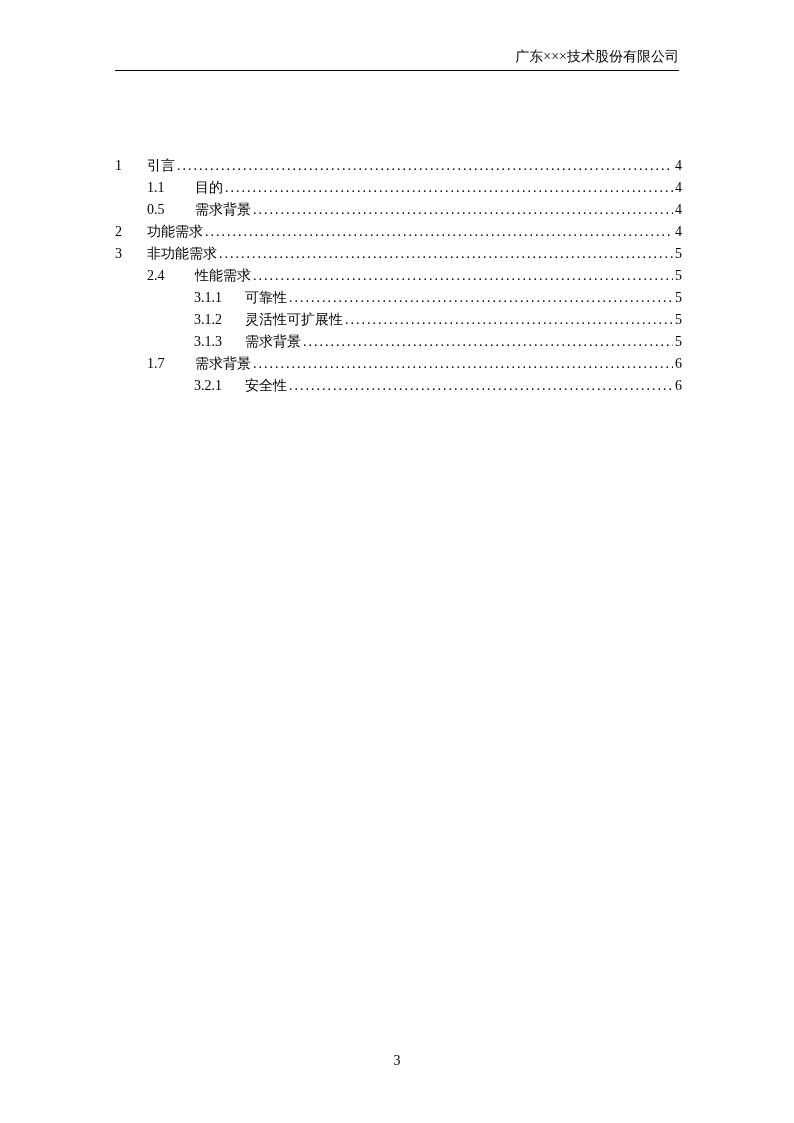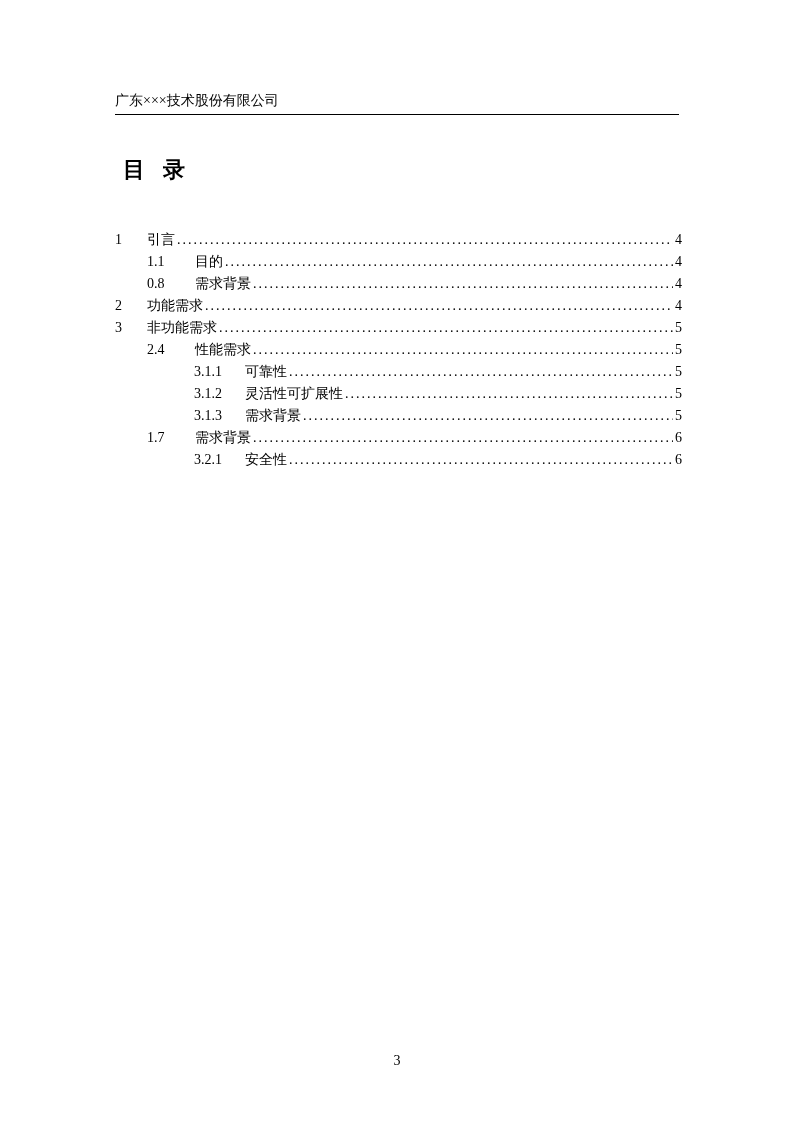--- a/index.html
+++ b/index.html
@@ -10,26 +10,25 @@
       font-family: "SimSun", "宋体", serif;
       font-size: 14px;
       color: #000;
       position: relative;
     }
     .page-header {
       position: absolute;
       top: 48px;
       left: 115px;
       right: 115px;
-      text-align: left;
+      text-align: right;
       border-bottom: 1px solid #000;
       padding-bottom: 4px;
       font-size: 14px;
       letter-spacing: 0px;
-      margin-top: 44px;
     }
     .content {
       position: absolute;
       top: 155px;
       left: 115px;
       right: 112px;
     }
     .doc-title {
       font-size: 22px;
       font-weight: bold;
@@ -86,38 +85,37 @@
     }
   </style>
 </head>
 <body>
 
 <div class="page-header">
   <span>广东×××技术股份有限公司</span>
 </div>
 
 <div class="content">
-  <div class="doc-title">目录</div>
   <div id="toc-container">
       <div class="toc-line lvl1">
         <span class="toc-num">1</span>
         <span class="toc-gap"></span>
         <span class="toc-label">引言</span>
         <span class="toc-leader"></span>
         <span class="toc-page">4</span>
       </div>
       <div class="toc-line lvl2">
         <span class="toc-num">1.1</span>
         <span class="toc-gap"></span>
         <span class="toc-label">目的</span>
         <span class="toc-leader"></span>
         <span class="toc-page">4</span>
       </div>
       <div class="toc-line lvl2">
-        <span class="toc-num">0.8</span>
+        <span class="toc-num">0.5</span>
         <span class="toc-gap"></span>
         <span class="toc-label">需求背景</span>
         <span class="toc-leader"></span>
         <span class="toc-page">4</span>
       </div>
       <div class="toc-line lvl1">
         <span class="toc-num">2</span>
         <span class="toc-gap"></span>
         <span class="toc-label">功能需求</span>
         <span class="toc-leader"></span>

